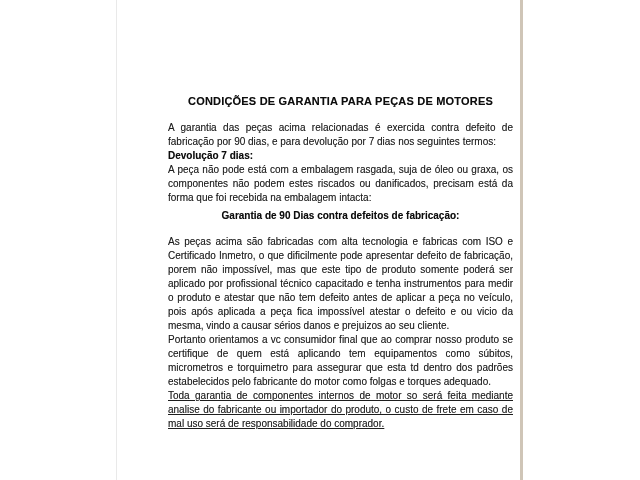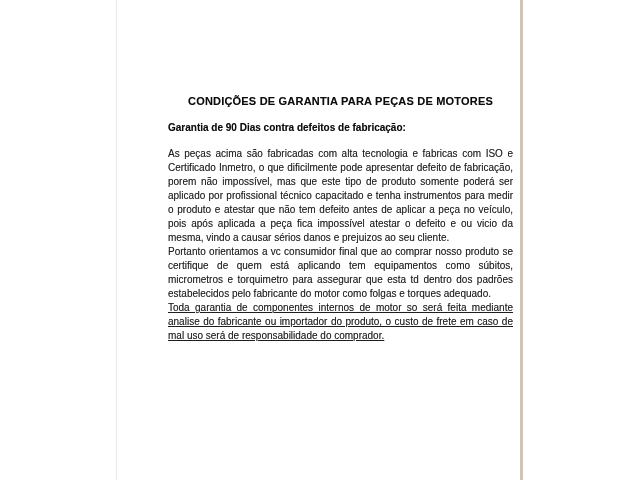--- a/index.html
+++ b/index.html
@@ -57,34 +57,39 @@
   .p-intro-terms   { margin-bottom: 6px; }
   .sec-heading {
     font-size: 10px;
     font-weight: bold;
     color: #0d0d0d;
     margin: 0;
     text-align: left;
   }
   .sec-devolucao .sec-heading { margin-top: 0; }
   .sec-devolucao { margin-bottom: 4px; }
-  .sec-garantia .sec-heading { margin-bottom: 12px; }
+  .sec-garantia .sec-heading { margin-bottom: 12px; text-align: center; }
   .closing { margin-top: 10px; text-decoration: underline; }
 </style>
 </head>
 <body>
 
 <div class="scan-edge-left"></div>
 <div class="scan-edge-right"></div>
 
 <div class="doc">
   <h1 class="doc-title">CONDIÇÕES DE GARANTIA PARA PEÇAS DE MOTORES</h1>
 
 
+  <p class="p-intro-terms">A garantia das peças acima relacionadas é exercida contra defeito de fabricação por 90 dias, e para devolução por 7 dias nos seguintes termos:</p>
 
+  <div class="sec-devolucao">
+    <h2 class="sec-heading">Devolução 7 dias:</h2>
+    <p>A peça não pode está com a embalagem rasgada, suja de óleo ou graxa, os componentes não podem estes riscados ou danificados, precisam está da forma que foi recebida na embalagem intacta:</p>
+  </div>
 
   <div class="sec-garantia">
     <h2 class="sec-heading">Garantia de 90 Dias contra defeitos de fabricação:</h2>
     <p>As peças acima são fabricadas com alta tecnologia e fabricas com ISO e Certificado Inmetro, o que dificilmente pode apresentar defeito de fabricação, porem não impossível, mas que este tipo de produto somente poderá ser aplicado por profissional técnico capacitado e tenha instrumentos para medir o produto e atestar que não tem defeito antes de aplicar a peça no veículo, pois após aplicada a peça fica impossível atestar o defeito e ou vicio da mesma, vindo a causar sérios danos e prejuizos ao seu cliente.</p>
     <p>Portanto orientamos a vc consumidor final que ao comprar nosso produto se certifique de quem está aplicando tem equipamentos como súbitos, micrometros e torquimetro para assegurar que esta td dentro dos padrões estabelecidos pelo fabricante do motor como folgas e torques adequado.</p>
   </div>
 
   <p class="closing">Toda garantia de componentes internos de motor so será feita mediante analise do fabricante ou importador do produto, o custo de frete em caso de mal uso será de responsabilidade do comprador.</p>
 </div>
 

